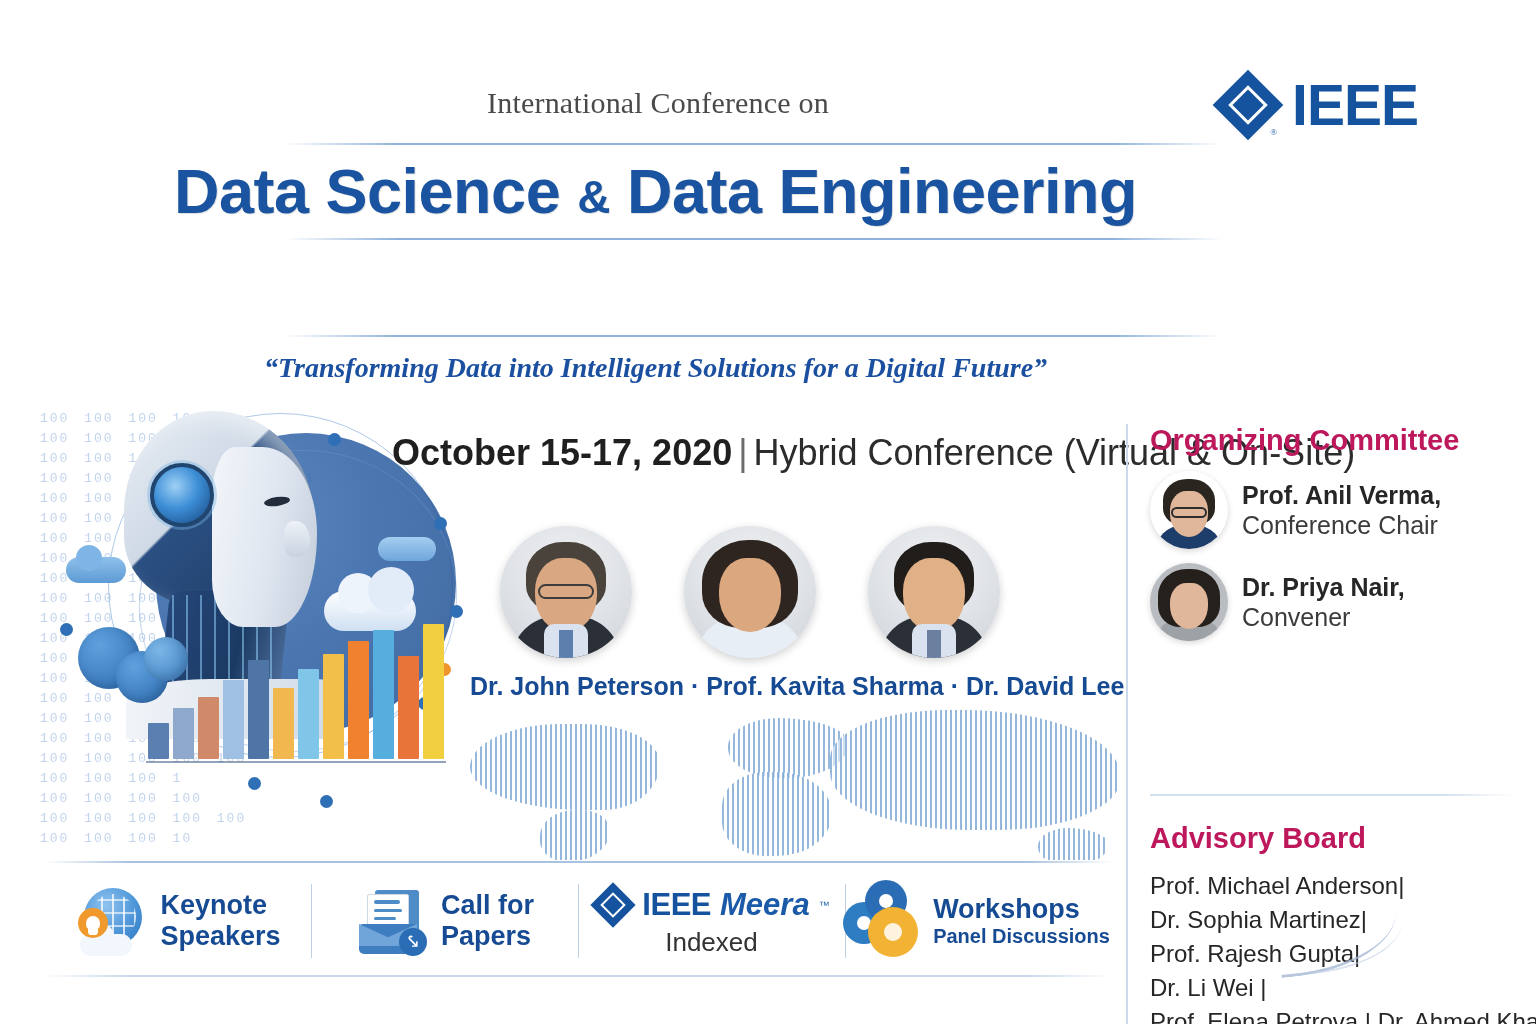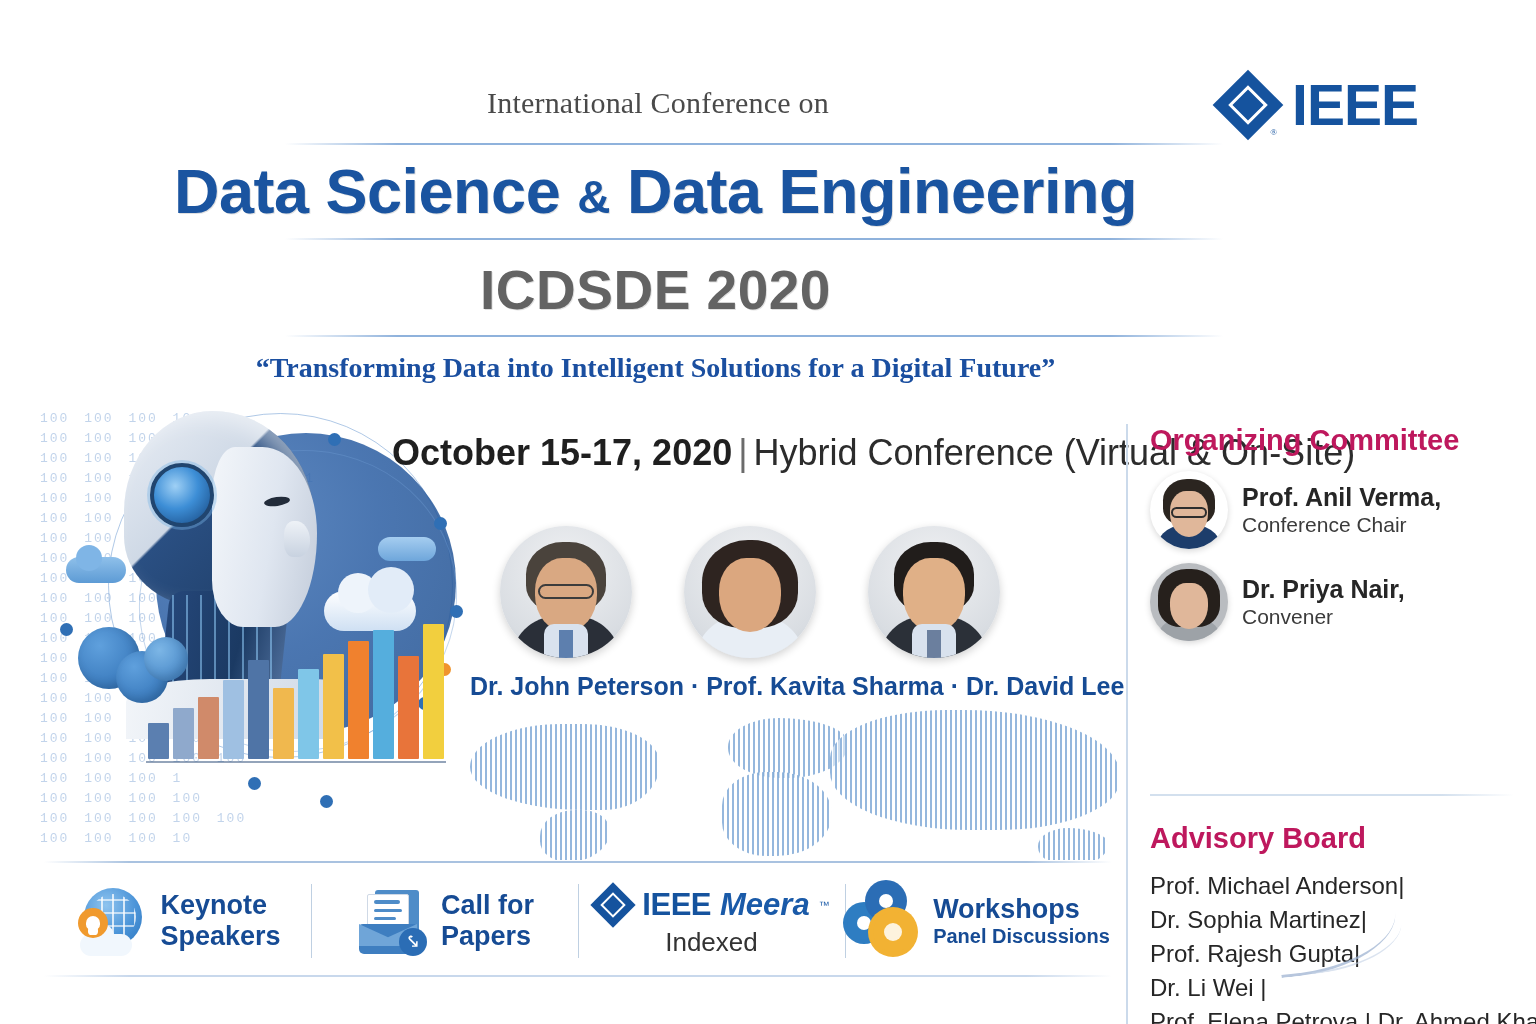--- a/index.html
+++ b/index.html
@@ -76,21 +76,21 @@
     font-weight: bold; font-size: 55px; color: #636363;
     letter-spacing: .5px;
     padding-right: 225px;
     text-shadow: 1px 1px 0 rgba(0,0,0,.12);
   }
 
   .tagline {
     position: absolute; left: 0; right: 0; top: 352px;
     text-align: center;
     font-family: "Liberation Serif", serif;
-    font-weight: bold; font-size: 28px;
+    font-style: italic; font-weight: bold; font-size: 28px;
     color: #1B4FA0;
     padding-right: 225px;
   }
 
   
   .hero {
     position: absolute; left: 38px; top: 405px; width: 440px; height: 450px;
     overflow: hidden;
   }
   .hero .binfield {
@@ -350,21 +350,21 @@
   .m-photo .hair { position:absolute; left:50%; top:8px; transform:translateX(-50%);
     width:52px; height:46px; border-radius:46% 46% 36% 36%; }
   .m-photo .face2 { position:absolute; left:50%; top:20px; transform:translateX(-50%);
     width:38px; height:46px; border-radius:44% 44% 52% 52%; background:#e0b79a; }
   .m-photo .body { position:absolute; left:50%; bottom:-4px; transform:translateX(-50%);
     width:68px; height:28px; border-radius:30px 30px 0 0; }
   .m-photo .glasses { position:absolute; left:50%; top:36px; transform:translateX(-50%);
     width:36px; height:11px; border:2px solid #2e2e2e; border-radius:6px; }
   .m-text { line-height: 1.2; }
   .m-name { font-weight: bold; font-size: 25px; color: #262626; }
-  .m-role { font-size: 21px; color: #3b3b3b; }
+  .m-role { font-size: 25px; color: #3b3b3b; }
 
   .side-rule {
     position: absolute; left: 22px; top: 370px; width: 364px; height: 2px;
     background: linear-gradient(to right, #D3E0EE 0%, #D3E0EE 80%, rgba(211,224,238,0) 100%);
   }
   .advisory { position: absolute; left: 22px; top: 398px; width: 390px; }
   .adv-list { margin-top: 12px; line-height: 1.42; }
   .adv-list div { font-size: 24px; color: #262626; white-space: nowrap; }
 
   .swoosh {
@@ -403,21 +403,20 @@
     <div class="rule rule-1"></div>
 
     <div class="main-title">
       <span>Data Science</span>
       <span class="amp">&amp;</span>
       <span>Data Engineering</span>
     </div>
 
     <div class="rule rule-2"></div>
 
-    <div class="acronym">ICDSDE 2020</div>
 
     <div class="rule rule-3"></div>
 
     <div class="tagline">“Transforming Data into Intelligent Solutions for a Digital Future”</div>
   </div>
 
   <div class="hero">
     <div class="binfield">
       100 100 100 100 10<br>100 100 100 100 100 1<br>100 100 100 100 100 100<br>
       100 100 100 100 100 100 1<br>100 100 100 100 100 100<br>100 100 100 100 100<br>

